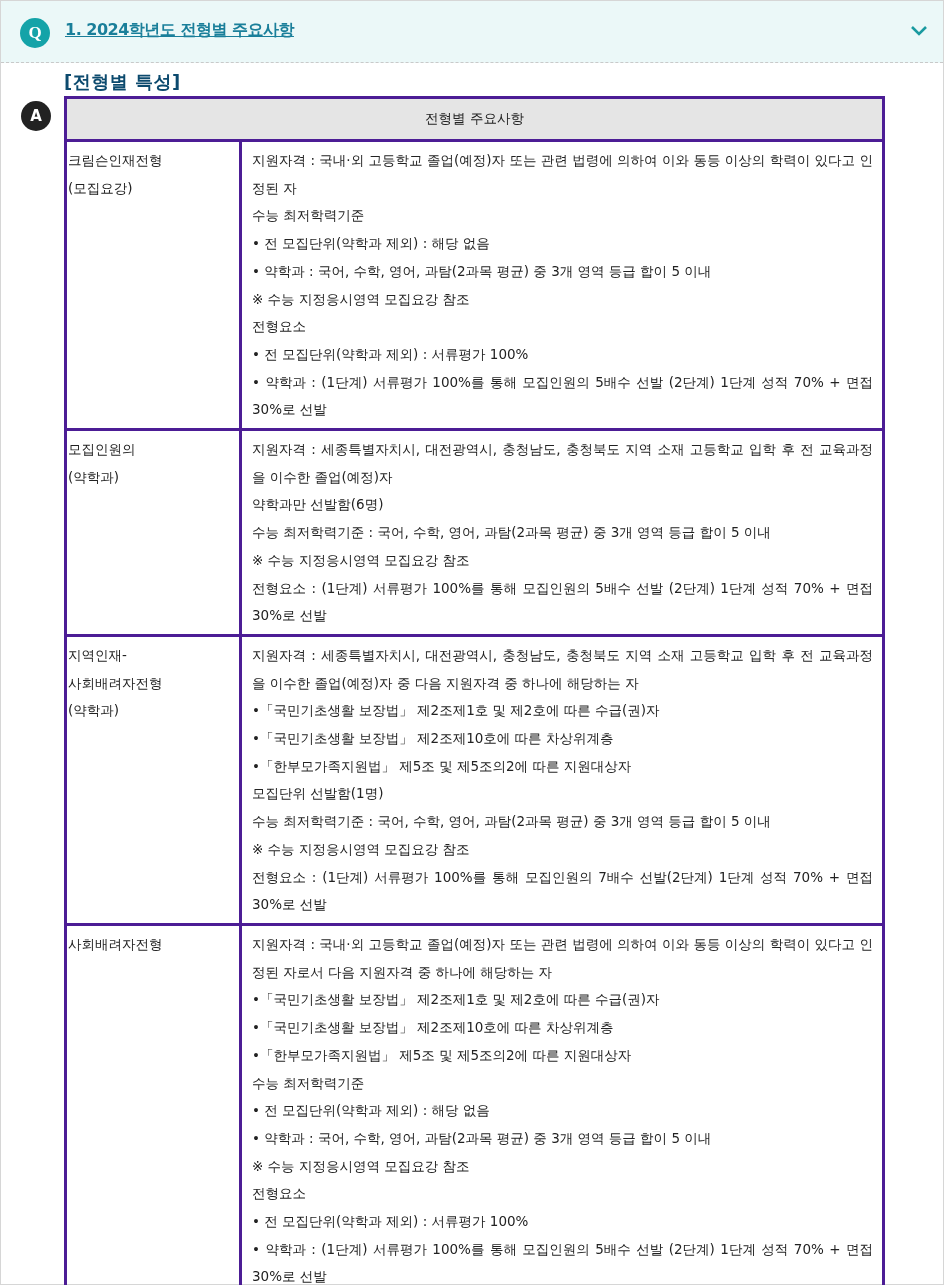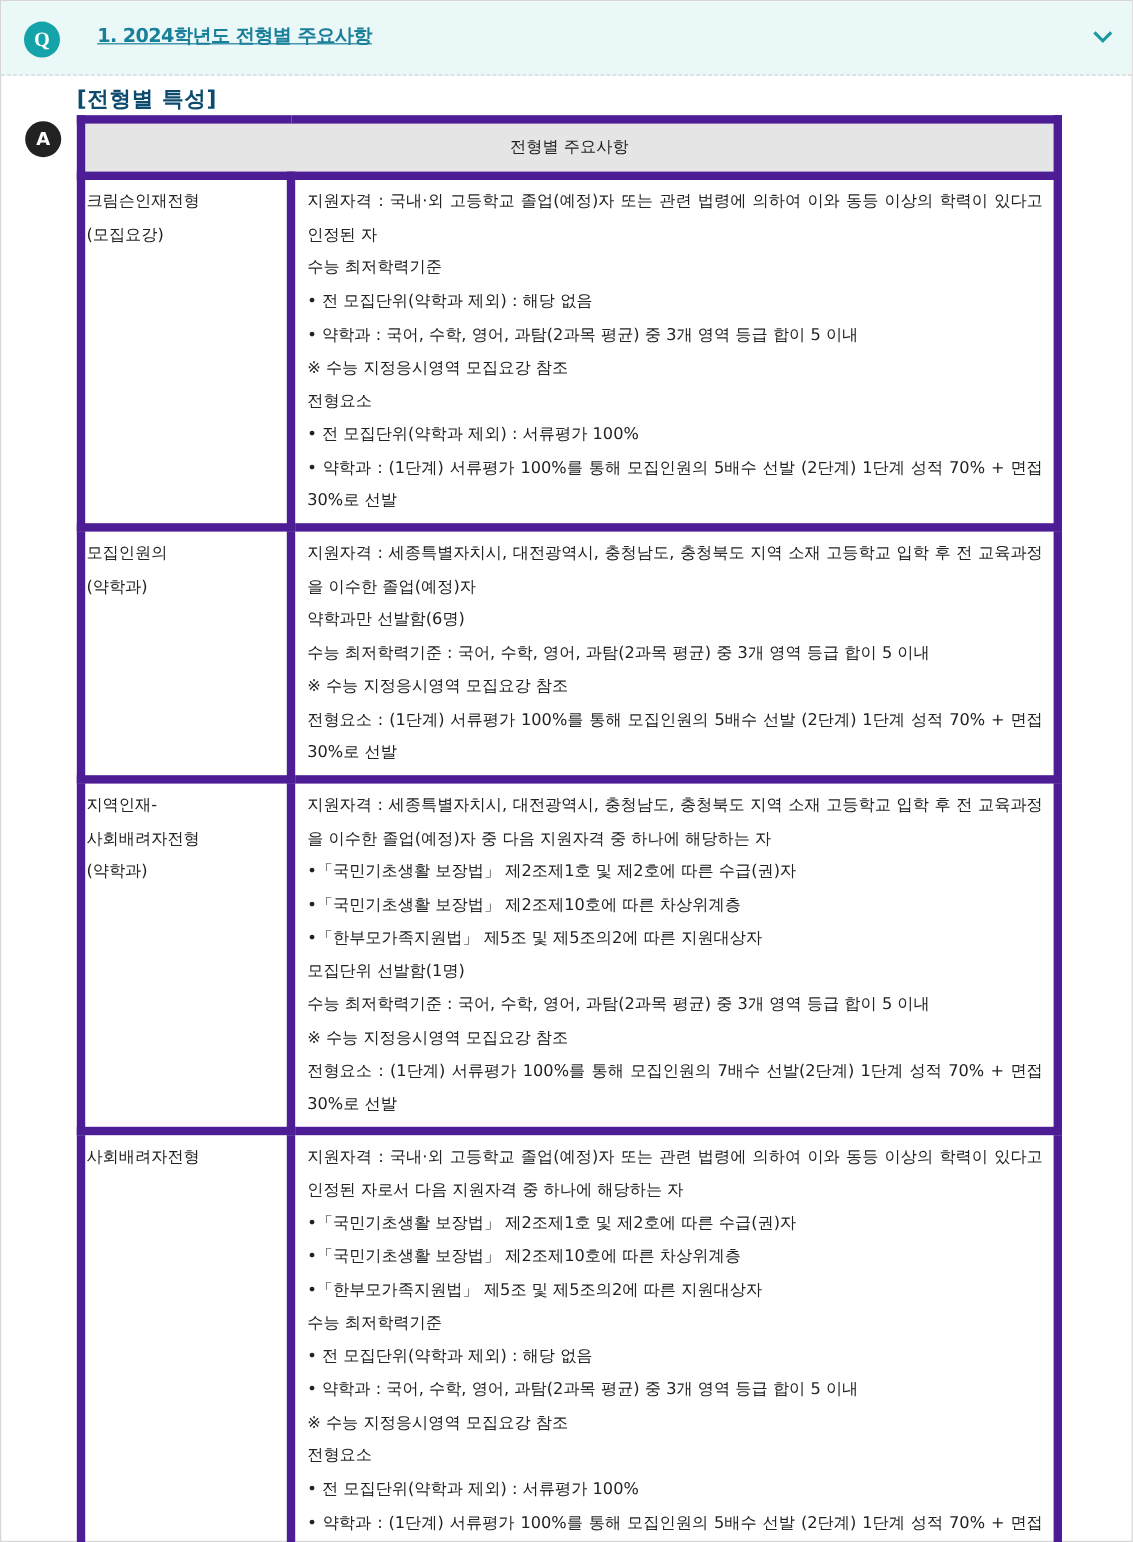--- a/index.html
+++ b/index.html
@@ -19,41 +19,40 @@
   .q-badge {
     position:absolute; left:19px; top:17px; width:30px; height:30px;
     border-radius:50%; background:#14a3a8; color:#fff;
     font-family:"Liberation Serif",serif; font-weight:bold; font-size:17px;
     text-align:center; line-height:30px;
   }
   .q-title {
     position:absolute; left:64px; top:19px; font-size:16px; font-weight:bold;
     color:#1a7f9a; text-decoration:underline; letter-spacing:-0.5px;
     cursor:pointer;
-    margin-left:16px;
   }
   .chevron {
     position:absolute; left:908px; top:22px; width:20px; height:16px;
   }
   .a-badge {
     position:absolute; left:21px; top:101px; width:30px; height:30px;
     border-radius:50%; background:#222; color:#fff;
     font-family:"DejaVu Sans",sans-serif; font-weight:bold; font-size:15px;
     text-align:center; line-height:30px;
   }
   .section-title {
     position:absolute; left:64px; top:70px; font-size:18px; font-weight:bold;
     color:#0c4a6e; letter-spacing:0.5px;
   }
   table.main {
     position:absolute; left:64px; top:96px; width:821px;
     border-collapse:collapse; table-layout:fixed;
     font-size:13.5px; color:#222;
   }
-  table.main th, table.main td { border:7px solid #4c1d95; }
+  table.main th, table.main td { border:3px solid #4c1d95; }
   table.main th {
     background:#e5e5e5; height:38px; font-weight:normal;
     text-align:center; font-size:13.5px;
   }
   td.type {
     width:161px; vertical-align:top; text-align:left; padding-top:5px;
     line-height:27.7px;
   }
   td.content {
     vertical-align:top; padding:5px 9px 4px 10px; line-height:27.7px;

